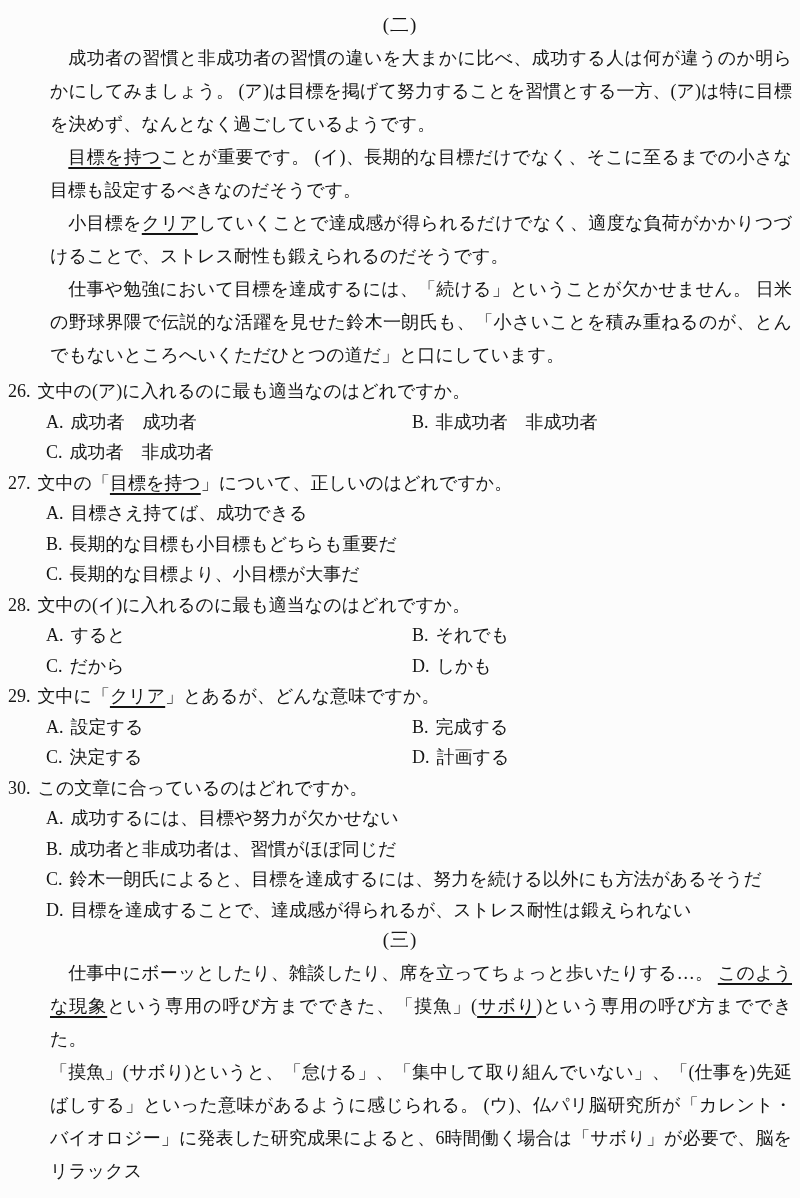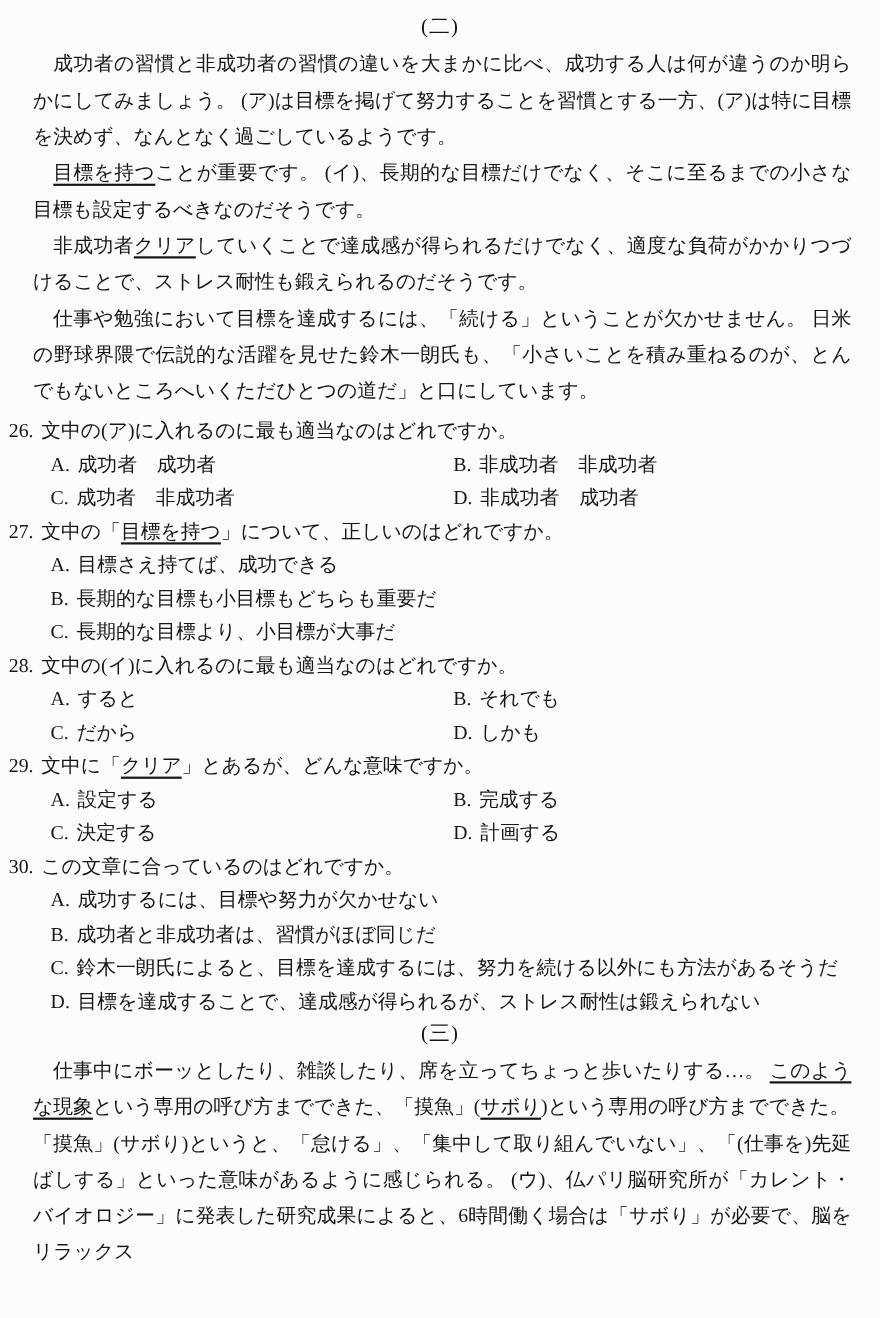--- a/index.html
+++ b/index.html
@@ -14,24 +14,25 @@
     color:#151515;
     overflow:hidden;
   }
   .section-title {
     text-align:center;
     font-size:19px;
     line-height:30px;
     letter-spacing:1px;
   }
   .passage {
-    padding:2px 26px 0 30px;
+    padding:2px 8px 0 30px;
     font-size:18px;
     line-height:33px;
     text-align:justify;
+    margin-left:20px;
   }
   .passage p { margin:0; }
   .u {
     text-decoration:underline;
     text-underline-offset:4px;
     text-decoration-thickness:1.5px;
   }
   .questions {
     padding:4px 20px 0 8px;
     font-size:18px;
@@ -49,33 +50,32 @@
 </head>
 <body>
 
 <div class="page">
 
   <div class="section-title">(二)</div>
 
   <div class="passage">
     <p><span>　成功者の習慣と非成功者の習慣の違いを大まかに比べ、成功する人は何が違うのか明らかにしてみましょう。 (ア)は目標を掲げて努力することを習慣とする一方、(ア)は特に目標を決めず、なんとなく過ごしているようです。</span></p>
     <p><span>　</span><span class="u">目標を持つ</span><span>ことが重要です。 (イ)、長期的な目標だけでなく、そこに至るまでの小さな目標も設定するべきなのだそうです。</span></p>
-    <p><span>　非成功者</span><span class="u">クリア</span><span>していくことで達成感が得られるだけでなく、適度な負荷がかかりつづけることで、ストレス耐性も鍛えられるのだそうです。</span></p>
+    <p><span>　小目標を</span><span class="u">クリア</span><span>していくことで達成感が得られるだけでなく、適度な負荷がかかりつづけることで、ストレス耐性も鍛えられるのだそうです。</span></p>
     <p><span>　仕事や勉強において目標を達成するには、「続ける」ということが欠かせません。 日米の野球界隈で伝説的な活躍を見せた鈴木一朗氏も、「小さいことを積み重ねるのが、とんでもないところへいくただひとつの道だ」と口にしています。</span></p>
   </div>
 
   <div class="questions">
 
     <div class="q">
       <div class="stem"><span class="qnum">26.</span><span>文中の(ア)に入れるのに最も適当なのはどれですか。</span></div>
       <div class="opts two">
         <div class="opt"><span class="olabel">A.</span><span>成功者　成功者</span></div>
         <div class="opt"><span class="olabel">B.</span><span>非成功者　非成功者</span></div>
         <div class="opt"><span class="olabel">C.</span><span>成功者　非成功者</span></div>
-        <div class="opt"><span class="olabel">D.</span><span>非成功者　成功者</span></div>
       </div>
     </div>
 
     <div class="q">
       <div class="stem"><span class="qnum">27.</span><span>文中の「</span><span class="u">目標を持つ</span><span>」について、正しいのはどれですか。</span></div>
       <div class="opts">
         <div class="opt"><span class="olabel">A.</span><span>目標さえ持てば、成功できる</span></div>
         <div class="opt"><span class="olabel">B.</span><span>長期的な目標も小目標もどちらも重要だ</span></div>
         <div class="opt"><span class="olabel">C.</span><span>長期的な目標より、小目標が大事だ</span></div>
       </div>

